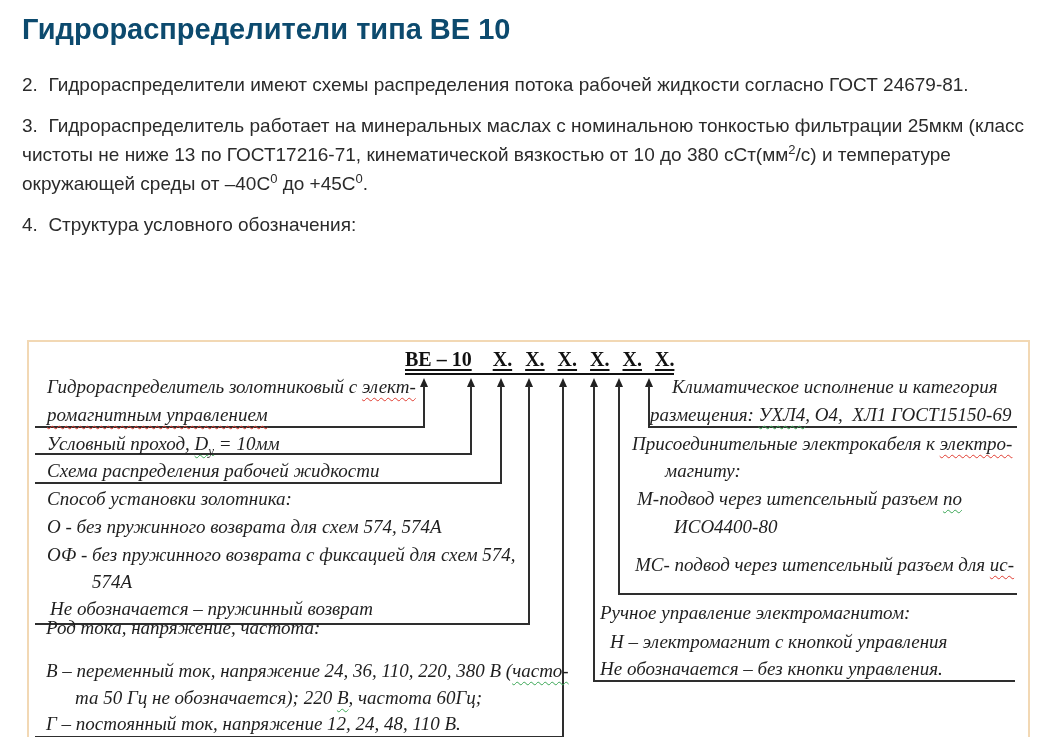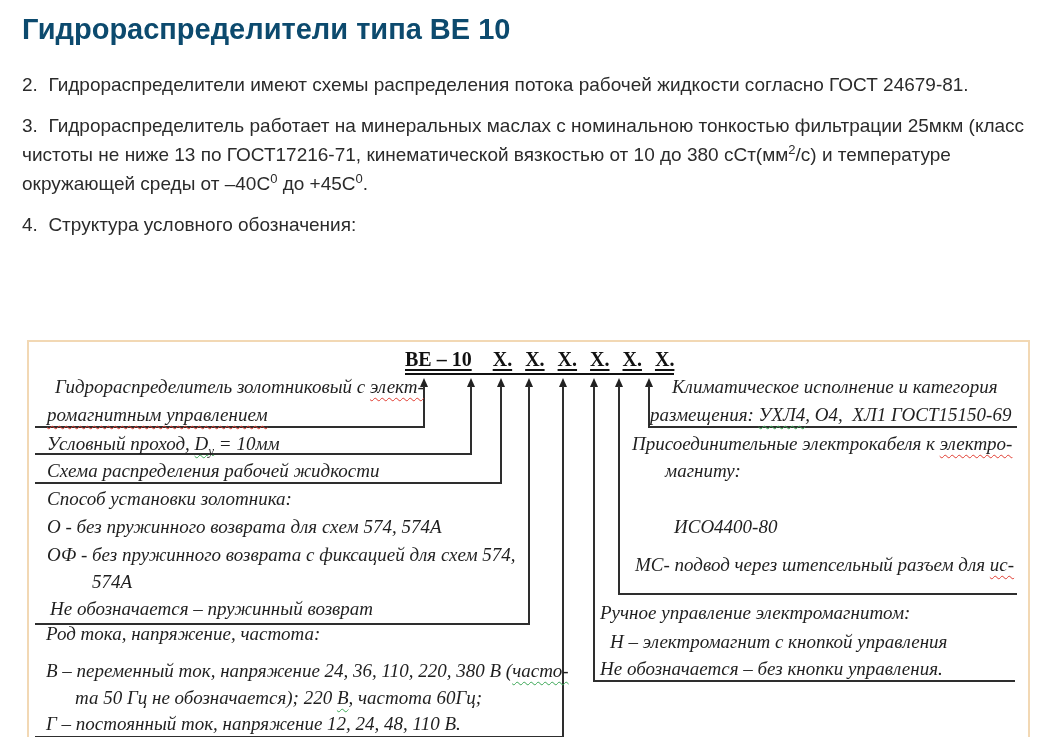--- a/index.html
+++ b/index.html
@@ -92,37 +92,38 @@
   <div class="hline" style="left:6px;top:84px;width:390px;"></div>
   <div class="hline" style="left:6px;top:111px;width:437px;"></div>
   <div class="hline" style="left:6px;top:140px;width:467px;"></div>
   <div class="hline" style="left:6px;top:281px;width:495px;"></div>
   <div class="hline" style="left:6px;top:394px;width:529px;"></div>
 
   <div class="hline" style="left:619px;top:84px;width:369px;"></div>
   <div class="hline" style="left:589px;top:251px;width:399px;"></div>
   <div class="hline" style="left:564px;top:338px;width:422px;"></div>
 
-  <div class="drow" style="left:18px;top:34px;margin-left:8px;"><span>Гидрораспределитель золотниковый с </span><span class="wavy-red">элект-</span></div>
+  <div class="drow" style="left:18px;top:34px;"><span>Гидрораспределитель золотниковый с </span><span class="wavy-red">элект-</span></div>
   <div class="drow" style="left:18px;top:62px;"><span class="wavy-red">ромагнитным управлением</span></div>
   <div class="drow" style="left:18px;top:91px;"><span>Условный проход, </span><span class="wavy-green"><span>D</span><sub class="dy">у</sub></span><span> = 10мм</span></div>
   <div class="drow" style="left:18px;top:118px;">Схема распределения рабочей жидкости</div>
   <div class="drow" style="left:18px;top:146px;">Способ установки золотника:</div>
   <div class="drow" style="left:18px;top:174px;">О - без пружинного возврата для схем 574, 574А</div>
   <div class="drow" style="left:18px;top:202px;">ОФ - без пружинного возврата с фиксацией для схем 574,</div>
   <div class="drow" style="left:63px;top:229px;">574А</div>
   <div class="drow" style="left:21px;top:256px;">Не обозначается – пружинный возврат</div>
-  <div class="drow" style="left:17px;top:281px;text-align:right;">Род тока, напряжение, частота:</div>
+  <div class="drow" style="left:17px;top:275px;text-align:right;">Род тока, напряжение, частота:</div>
   <div class="drow" style="left:17px;top:318px;"><span>В – переменный ток, напряжение 24, 36, 110, 220, 380 В (</span><span class="wavy-green">часто-</span></div>
   <div class="drow" style="left:46px;top:345px;"><span>та 50 Гц не обозначается); 220 </span><span class="wavy-green">В</span><span>, частота 60Гц;</span></div>
   <div class="drow" style="left:17px;top:371px;">Г – постоянный ток, напряжение 12, 24, 48, 110 В.</div>
 
   <div class="drow" style="left:643px;top:34px;">Климатическое исполнение и категория</div>
   <div class="drow" style="left:621px;top:62px;"><span>размещения: </span><span class="wavy-green">УХЛ4</span><span>, О4,  ХЛ1 ГОСТ15150-69</span></div>
   <div class="drow" style="left:603px;top:91px;"><span>Присоединительные электрокабеля к </span><span class="wavy-red">электро-</span></div>
   <div class="drow" style="left:636px;top:118px;">магниту:</div>
+  <div class="drow" style="left:608px;top:146px;"><span>М-подвод через штепсельный разъем </span><span class="wavy-green">по</span></div>
   <div class="drow" style="left:645px;top:174px;">ИСО4400-80</div>
   <div class="drow" style="left:606px;top:212px;"><span>МС- подвод через штепсельный разъем для </span><span class="wavy-red">ис-</span></div>
   <div class="drow" style="left:571px;top:260px;">Ручное управление электромагнитом:</div>
   <div class="drow" style="left:581px;top:289px;text-align:right;">Н – электромагнит с кнопкой управления</div>
   <div class="drow" style="left:571px;top:316px;text-align:right;">Не обозначается – без кнопки управления.</div>
 
 </div>
 
 </body></html>

